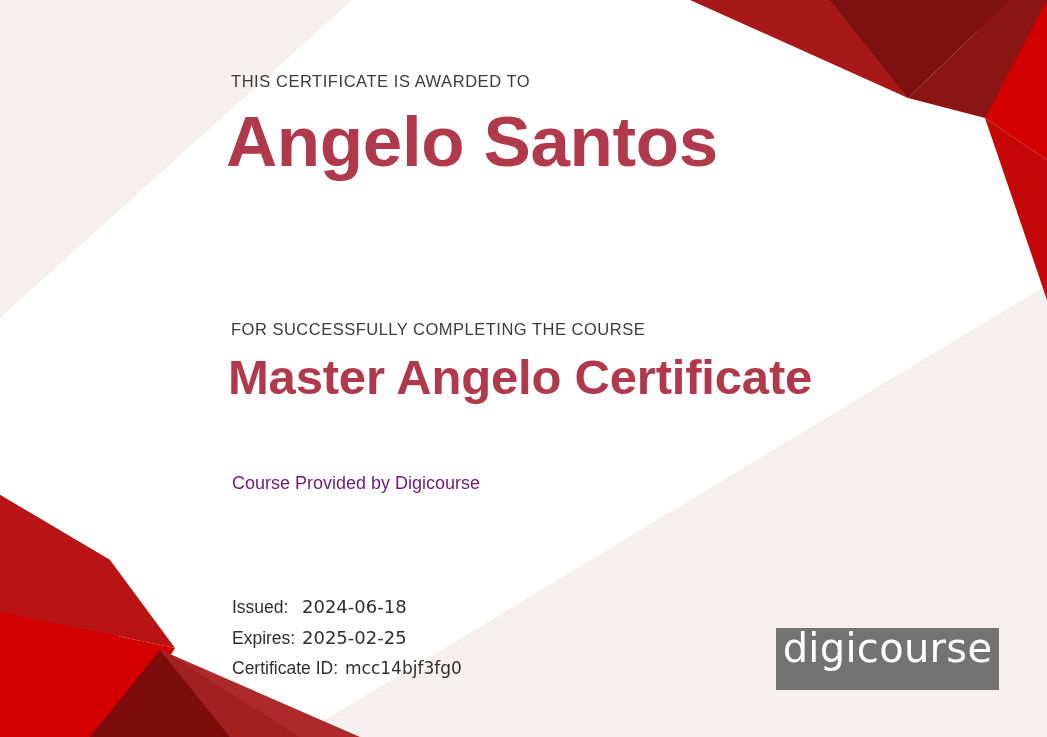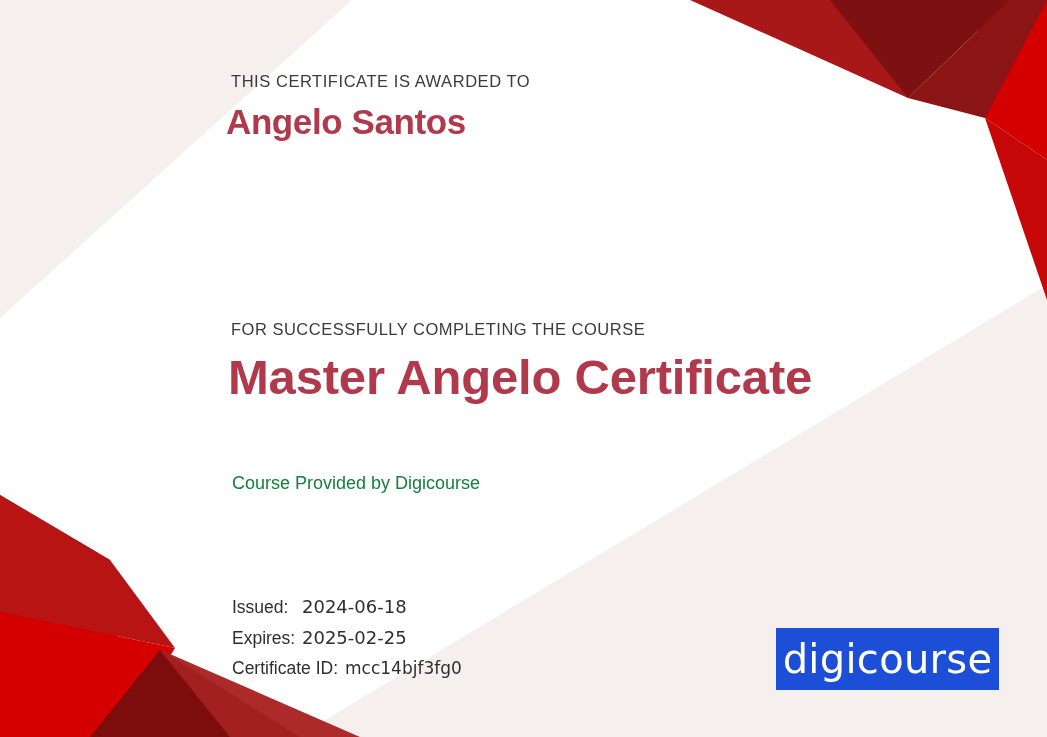--- a/index.html
+++ b/index.html
@@ -36,21 +36,21 @@
     font-size: 16.5px;
     letter-spacing: 0.55px;
     color: #3b3b3b;
     font-weight: 400;
     white-space: nowrap;
   }
   .recipient-name {
     position: absolute;
     left: 226px;
     top: 103px;
-    font-size: 35px;
+    font-size: 71px;
     font-weight: 700;
     color: #b03a4c;
     letter-spacing: -0.4px;
     white-space: nowrap;
     line-height: 1.1;
   }
   .course-label {
     position: absolute;
     left: 231px;
     top: 320px;
@@ -70,21 +70,21 @@
     color: #b03a4c;
     letter-spacing: -0.2px;
     white-space: nowrap;
     line-height: 1.12;
   }
   .provider-line {
     position: absolute;
     left: 232px;
     top: 473px;
     font-size: 18px;
-    color: #15803d;
+    color: #701a75;
     font-weight: 400;
     white-space: nowrap;
   }
 
   
   .meta-block {
     position: absolute;
     left: 232px;
     top: 596px;
   }
@@ -111,23 +111,23 @@
   .meta-row.certid .meta-label { width: auto; }
   .meta-row.certid .meta-value { font-size: 17px; margin-left: 7px; }
 
   
   .logo-box {
     position: absolute;
     left: 776px;
     top: 628px;
     width: 223px;
     height: 62px;
-    background: #1d4ed8;
+    background: #737373;
     display: flex;
-    align-items: center;
+    align-items: flex-start;
     justify-content: center;
   }
   .logo-text {
     color: #ffffff;
     font-size: 40px;
     font-weight: 400;
     font-family: "DejaVu Sans", sans-serif;
     letter-spacing: 0.3px;
     line-height: 1;
   }

